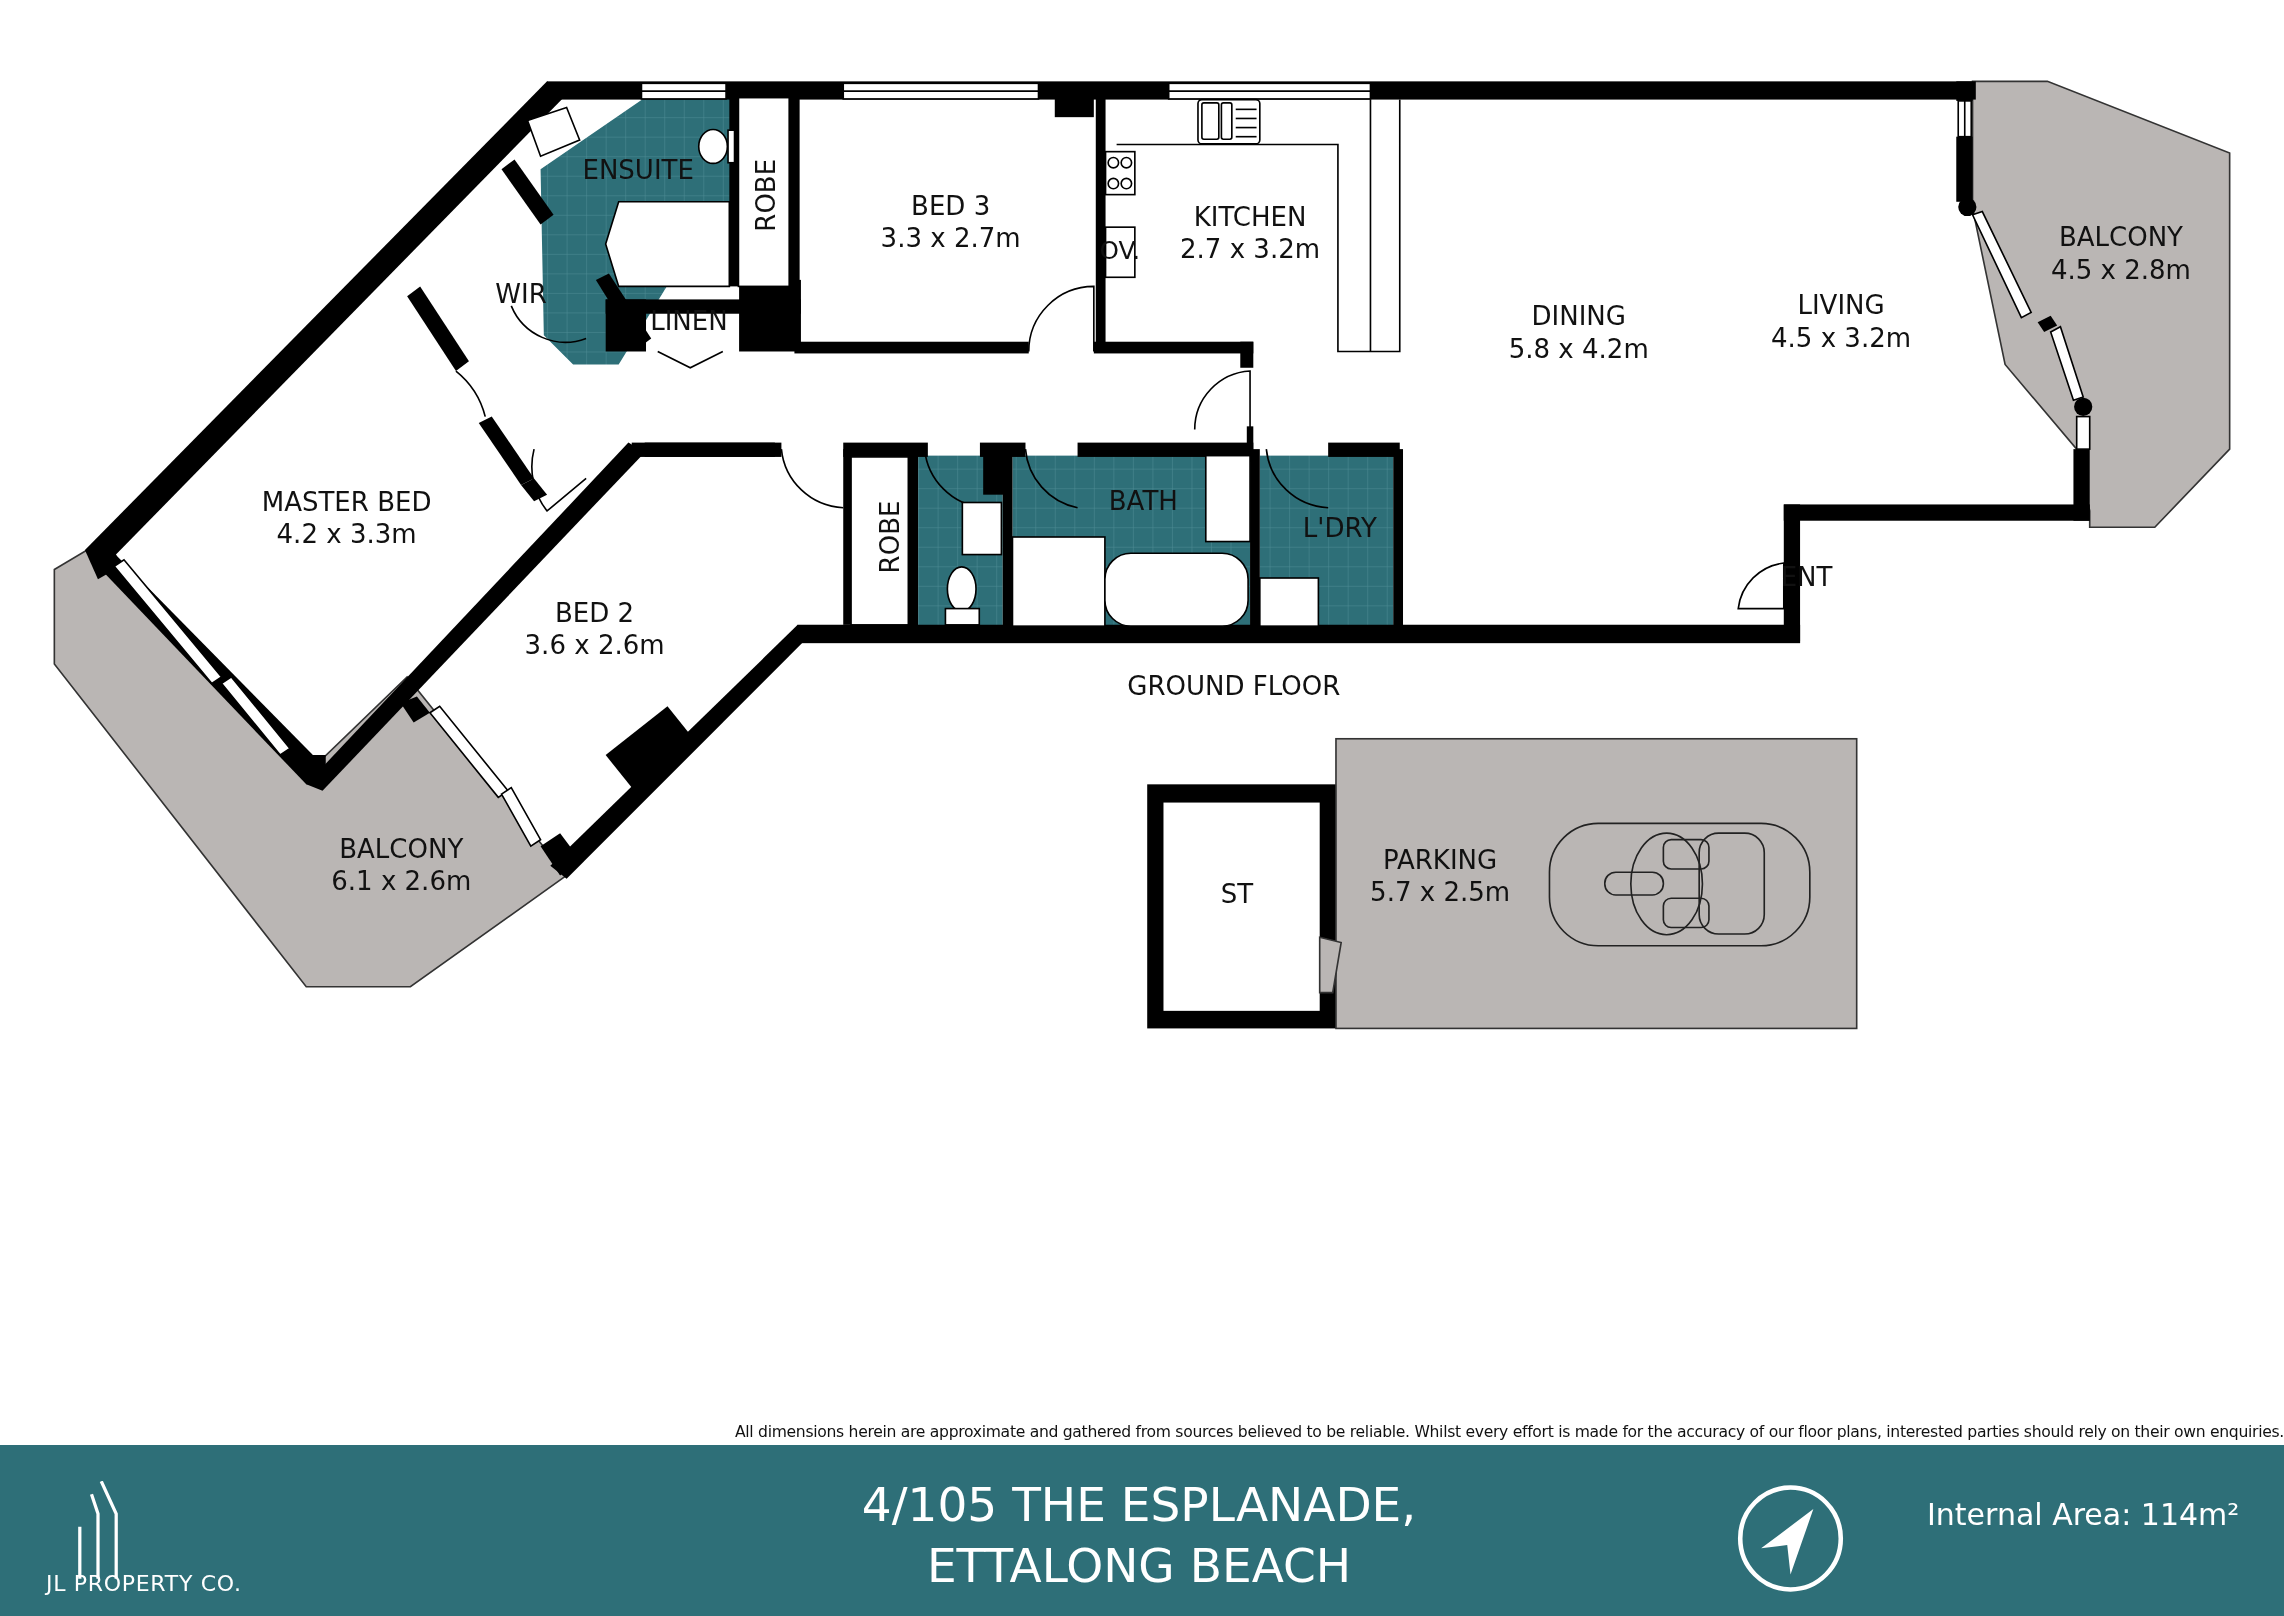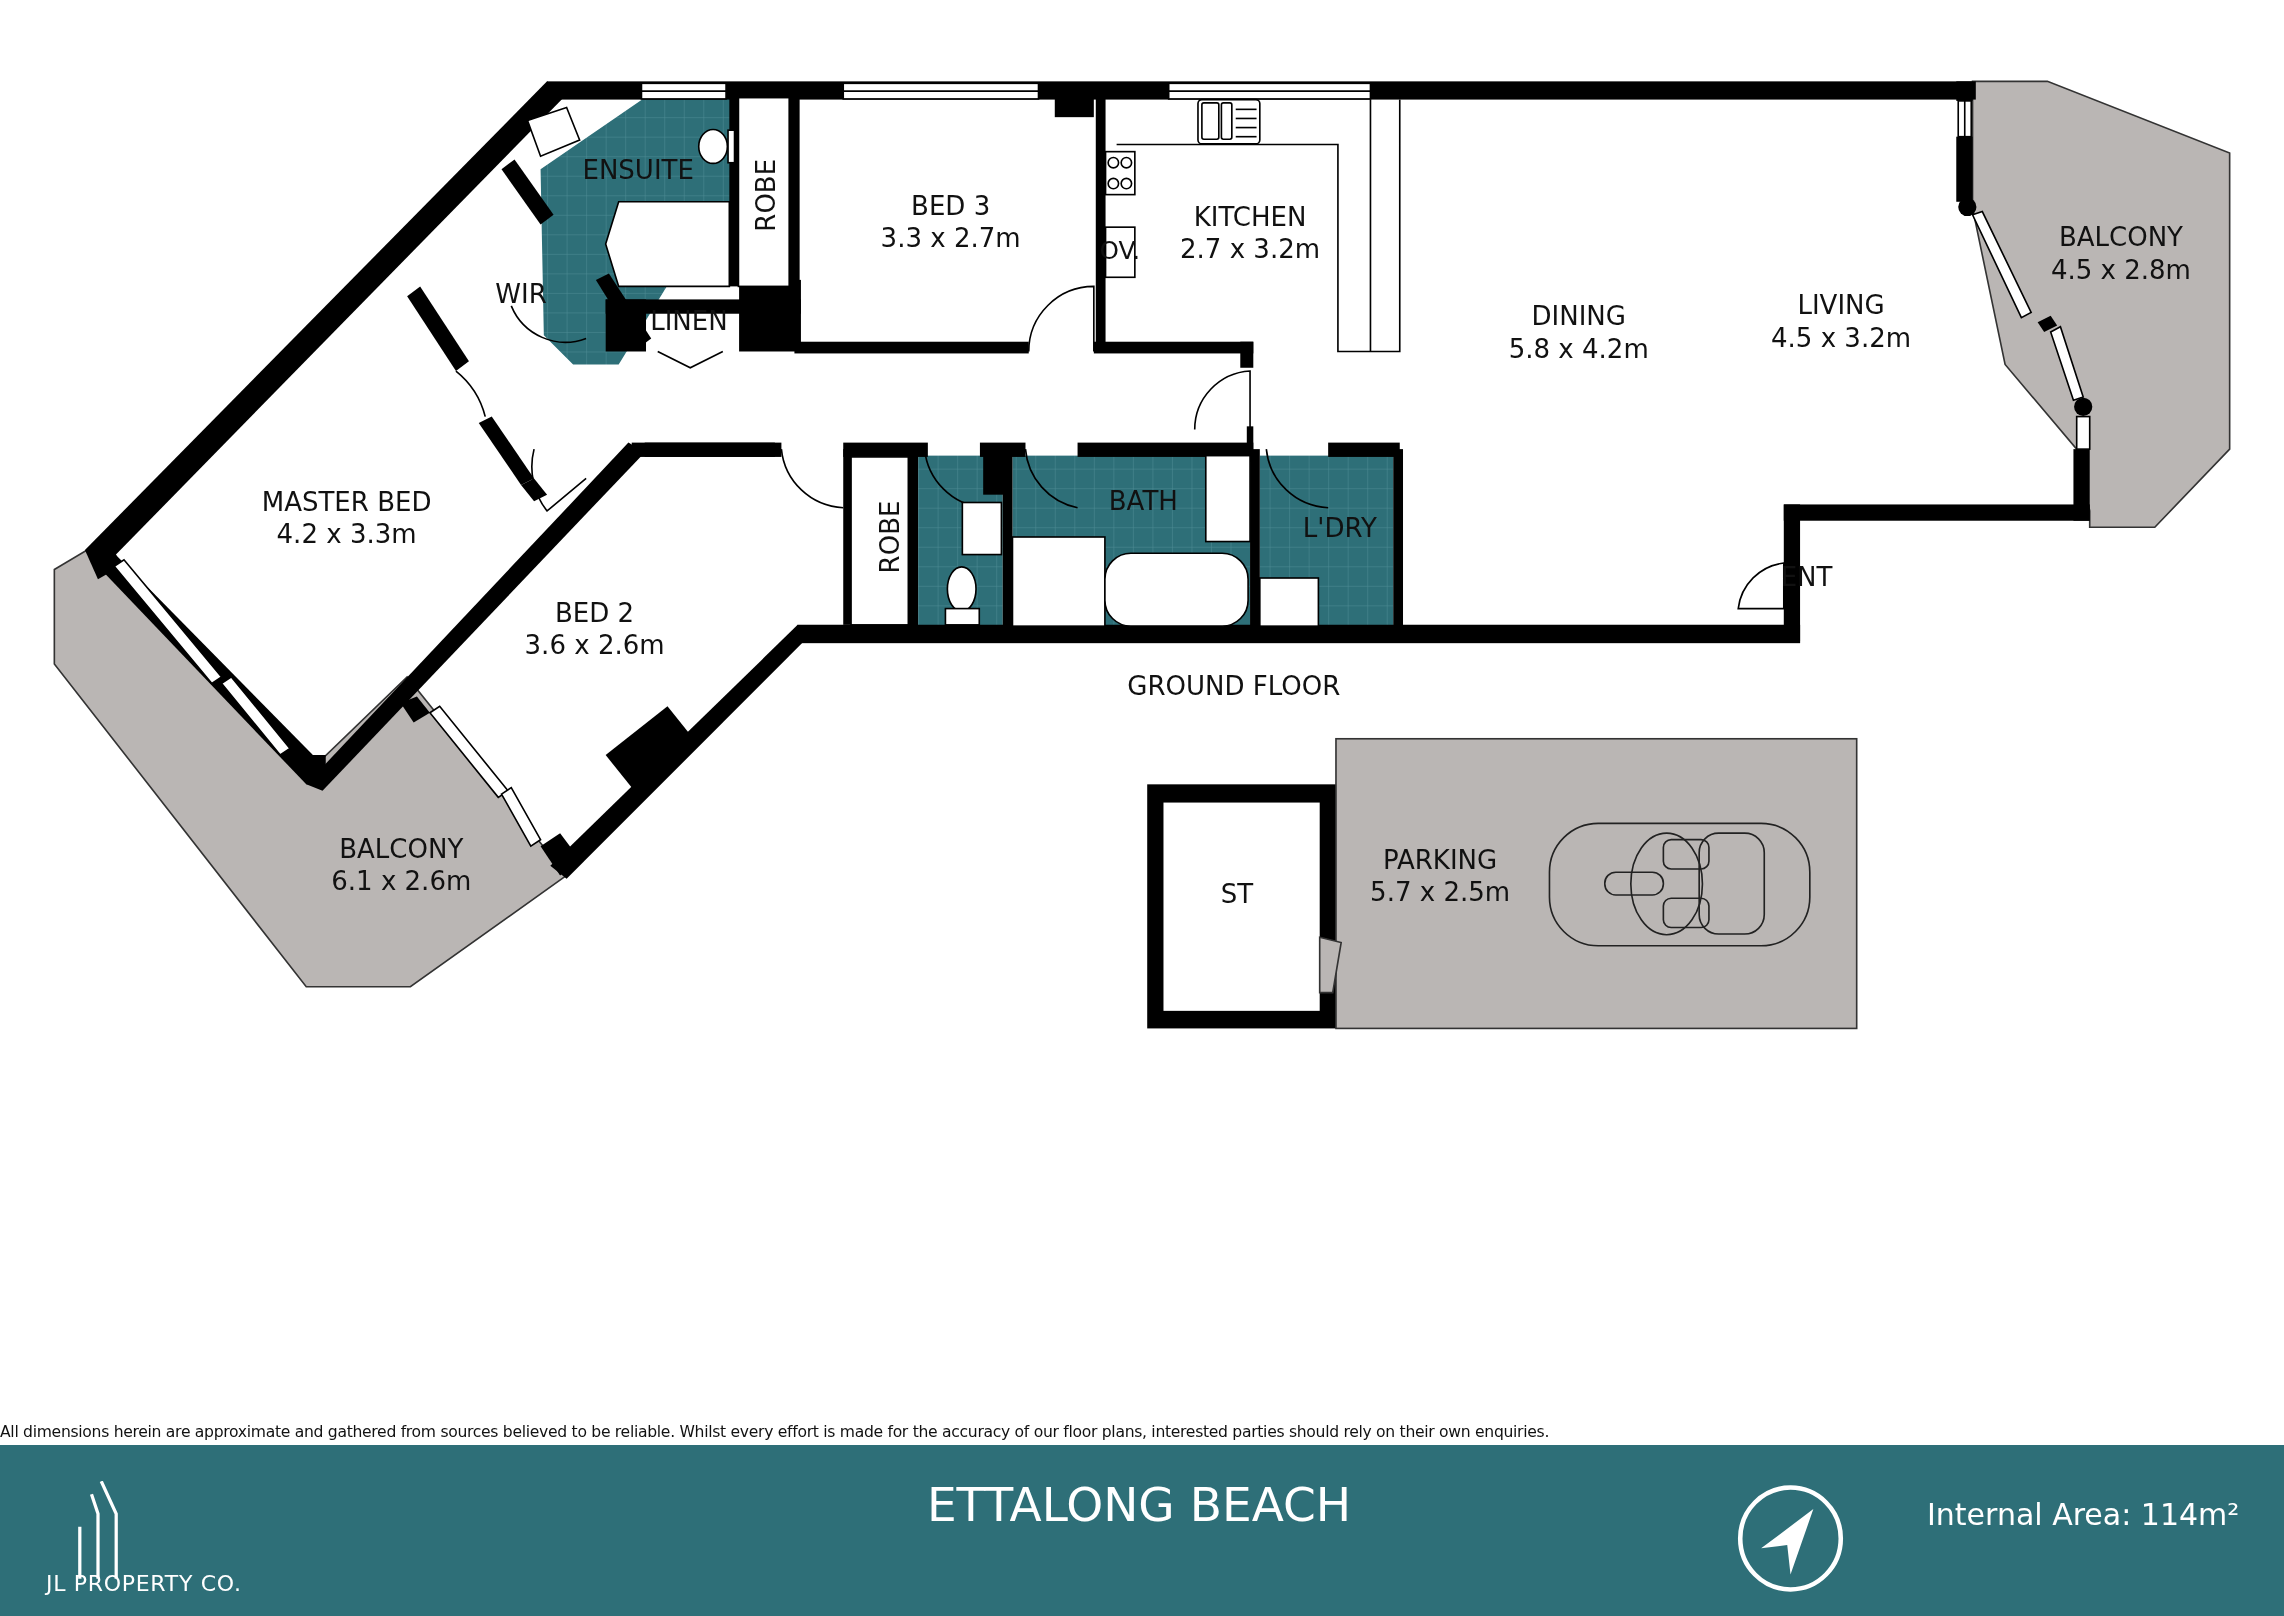--- a/index.html
+++ b/index.html
@@ -6,21 +6,21 @@
   body { width: 2284px; height: 1616px; position: relative; overflow: hidden; font-family: "Liberation Sans", "DejaVu Sans", sans-serif; }
   #plan { position: absolute; left: 0; top: 0; width: 2284px; height: 1445px; }
   .room-label { font-family: "DejaVu Sans", sans-serif; font-size: 40px; fill: #111; text-anchor: middle; }
   .room-dim { font-family: "DejaVu Sans", sans-serif; font-size: 40px; fill: #111; text-anchor: middle; }
   .small-label { font-family: "DejaVu Sans", sans-serif; font-size: 38px; fill: #111; text-anchor: middle; }
   .wall { fill: #000; }
   .thin { stroke: #000; stroke-width: 2.5; fill: #fff; }
   .thin-nf { stroke: #000; stroke-width: 2.5; fill: none; }
   .balcony { fill: #bab6b4; stroke: #333; stroke-width: 2.5; }
   .wet { fill: url(#tiles); }
-  #disclaimer { position: absolute; left: 0; width: 2284px; top: 1423px; text-align: left; font-family: "DejaVu Sans", sans-serif; font-size: 15.6px; color: #111; letter-spacing: -0.3px; }
+  #disclaimer { position: absolute; left: 0; width: 2284px; top: 1423px; text-align: right; font-family: "DejaVu Sans", sans-serif; font-size: 15.6px; color: #111; letter-spacing: -0.3px; }
   #footer { position: absolute; left: 0; top: 1445px; width: 2284px; height: 171px; background: #2e6f78; }
   #logo { position: absolute; left: 46px; top: 36px; width: 130px; height: 98px; }
   #logo-text { position: absolute; left: 46px; top: 126px; width: 111px; color: #fff; font-family: "DejaVu Sans", sans-serif; font-size: 22px; letter-spacing: 0.7px; white-space: nowrap; }
   #address { position: absolute; left: 716px; top: 29px; width: 846px; text-align: center; color: #fff; font-family: "DejaVu Sans", sans-serif; font-size: 47px; line-height: 61px; }
   #compass { position: absolute; left: 1735px; top: 38px; width: 111px; height: 111px; }
   #area { position: absolute; left: 1927px; top: 52px; color: #fff; font-family: "DejaVu Sans", sans-serif; font-size: 30px; white-space: nowrap; }
 </style>
 </head>
 <body>
 
@@ -227,20 +227,21 @@
   <svg id="logo" viewBox="0 0 200 150">
     <g stroke="#ffffff" stroke-width="5" fill="none">
       <line x1="205" y1="0" x2="0" y2="0" stroke="none"></line>
       <line x1="52" y1="70" x2="52" y2="150"></line>
       <polyline points="70,20 80,50 80,150"></polyline>
       <polyline points="85,0 108,50 108,150"></polyline>
     </g>
   </svg>
   <div id="logo-text">JL PROPERTY CO.</div>
   <div id="address">
+    <div>4/105 THE ESPLANADE,</div>
     <div>ETTALONG BEACH</div>
   </div>
   <svg id="compass" viewBox="0 0 170 170">
     <ellipse cx="85" cy="85" rx="77" ry="78" fill="none" stroke="#ffffff" stroke-width="7"></ellipse>
     <polygon points="120,40 40,100 80,95 85,140" fill="#ffffff"></polygon>
   </svg>
   <div id="area">Internal Area: 114m²</div>
 </div>
 
 

